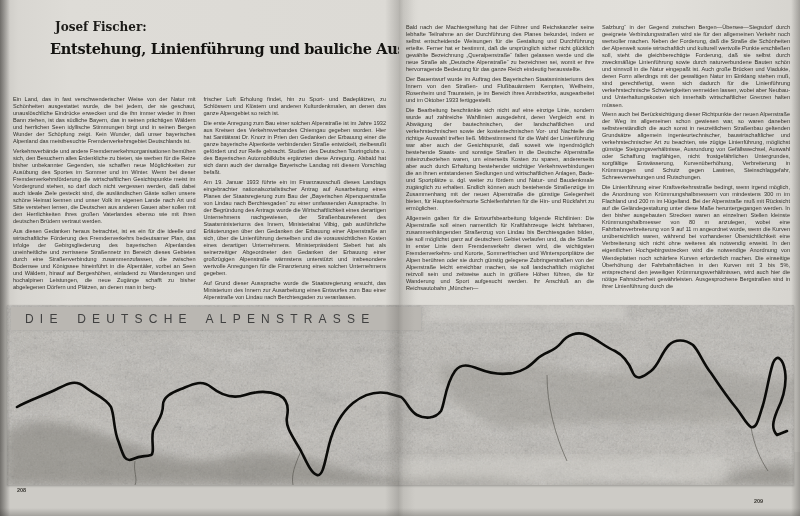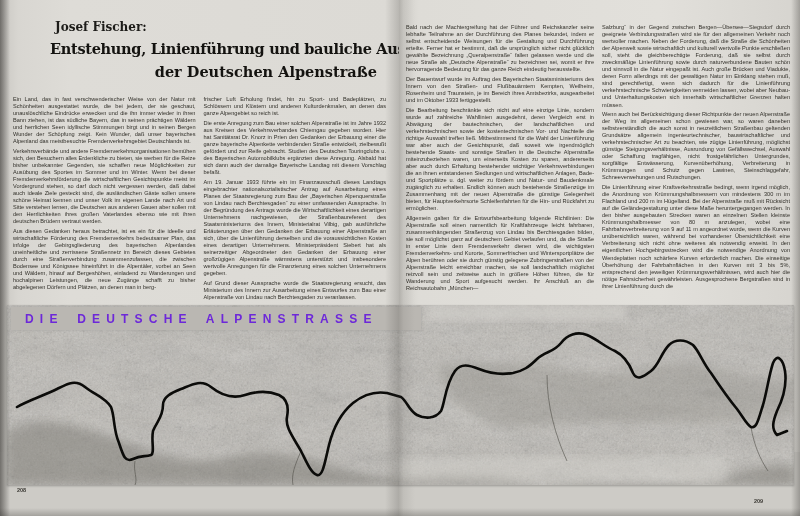--- a/index.html
+++ b/index.html
@@ -31,36 +31,35 @@
   .rp-cols{left:406px;top:24px;width:384px;}
   .col{width:50%;font-size:5.6px;line-height:7.05px;text-align:justify;}
   .col p{margin:0 0 2.5px 0;}
 
   .map{position:absolute;left:7px;top:305px;width:787px;height:180px;
     box-shadow:0 1px 2px rgba(0,0,0,.25);}
   .map svg{position:absolute;left:0;top:0;}
   .map-band{position:absolute;left:4px;top:2px;width:410px;height:23px;
     background:#bab7b2;display:flex;align-items:center;
     box-shadow:0 0 3px rgba(0,0,0,.12);}
-  .map-band span{font-size:12px;font-weight:bold;letter-spacing:6.2px;word-spacing:4px;
-    color:#6d28d9;padding-left:14px;white-space:nowrap;}
+  .map-band span{font-size:12px;font-weight:normal;letter-spacing:6.2px;word-spacing:4px;
+    color:#404040;padding-left:14px;white-space:nowrap;}
 
   .pagenum{position:absolute;font-size:5.5px;font-weight:bold;color:#3a3833;}
   .pn-left{left:17px;top:487px;}
 </style>
 </head>
 <body>
 
 <div class="stage">
 
   <div class="page page-left">
     <div class="author">Josef Fischer:</div>
     <div class="headline">
       <div class="l1">Entstehung, Linienführung und bauliche Ausgestaltung</div>
-      <div class="l2">der Deutschen Alpenstraße</div>
     </div>
     <div class="body-cols lp-cols">
       <div class="col">
         <p>Ein Land, das in fast verschwenderischer Weise von der Natur mit Schönheiten ausgestattet wurde, die bei jedem, der sie geschaut, unauslöschliche Eindrücke erwecken und die ihn immer wieder in ihren Bann ziehen, ist das südliche Bayern, das in seinen prächtigen Wäldern und herrlichen Seen idyllische Stimmungen birgt und in seinen Bergen Wunder der Schöpfung zeigt. Kein Wunder, daß unser bayerisches Alpenland das meistbesuchte Fremdenverkehrsgebiet Deutschlands ist.</p>
         <p>Verkehrsverbände und andere Fremdenverkehrsorganisationen bemühen sich, den Besuchern alles Erdenkliche zu bieten, sie werben für die Reize bisher unbekannter Gegenden, sie schaffen neue Möglichkeiten zur Ausübung des Sportes im Sommer und im Winter. Wenn bei dieser Fremdenverkehrsförderung die wirtschaftlichen Gesichtspunkte meist im Vordergrund stehen, so darf doch nicht vergessen werden, daß dabei auch ideale Ziele gesteckt sind, die ausländischen Gäste sollen unsere schöne Heimat kennen und unser Volk im eigenen Lande nach Art und Sitte verstehen lernen, die Deutschen aus anderen Gauen aber sollen mit den Herrlichkeiten ihres großen Vaterlandes ebenso wie mit ihren deutschen Brüdern vertraut werden.</p>
         <p>Aus diesen Gedanken heraus betrachtet, ist es ein für die ideelle und wirtschaftliche Förderung des Fremdenverkehrs bedeutsamer Plan, das infolge der Gebirgsgliederung des bayerischen Alpenlandes uneinheitliche und zerrissene Straßennetz im Bereich dieses Gebietes durch eine Straßenverbindung zusammenzufassen, die zwischen Bodensee und Königssee hineinführt in die Alpentäler, vorbei an Seen und Wäldern, hinauf auf Bergeshöhen, einladend zu Wanderungen und hochalpinen Leistungen, die neue Zugänge schafft zu bisher abgelegenen Dörfern und Plätzen, an denen man in berg-</p>
       </div>
       <div class="col">
         <p>frischer Luft Erholung findet, hin zu Sport- und Badeplätzen, zu Schlössern und Klöstern und anderen Kulturdenkmalen, an denen das ganze Alpengebiet so reich ist.</p>
         <p>Die erste Anregung zum Bau einer solchen Alpenstraße ist im Jahre 1932 aus Kreisen des Verkehrsverbandes Chiemgau gegeben worden. Hier hat Sanitätsrat Dr. Knorz in Prien den Gedanken der Erbauung einer die ganze bayerische Alpenkette verbindenden Straße entwickelt, zielbewußt gefördert und zur Reife gebracht. Studien des Deutschen Touringclubs u. des Bayerischen Automobilklubs ergänzten diese Anregung. Alsbald hat sich dann auch der damalige Bayerische Landtag mit diesem Vorschlag befaßt.</p>

